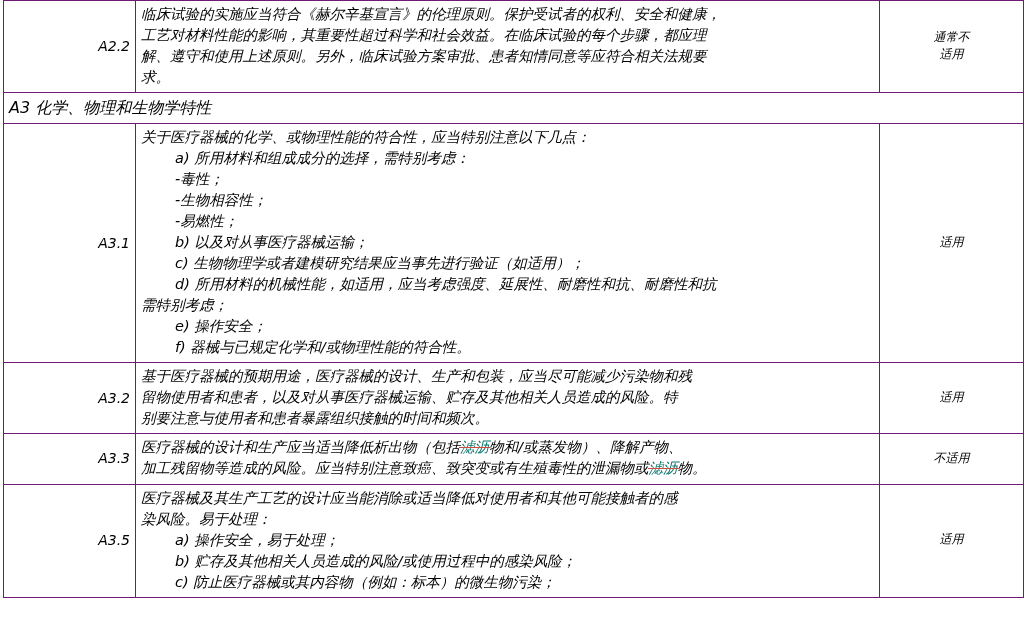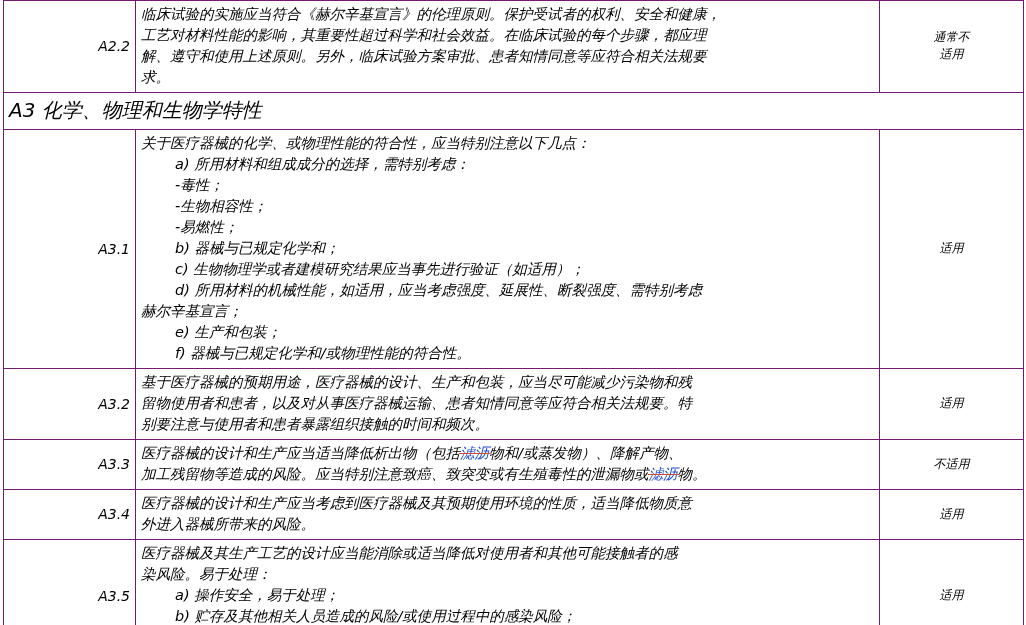--- a/index.html
+++ b/index.html
@@ -49,32 +49,32 @@
     vertical-align: top;
     padding-top: 4px;
   }
   td.app-cell {
     text-align: center;
     vertical-align: middle;
     font-size: 12px;
   }
   td.section-cell {
     text-align: left;
-    font-size: 20px;
+    font-size: 16px;
     padding: 4px 6px 5px 6px;
   }
   .indent {
     padding-left: 34px;
     display: block;
   }
   .hang {
     display: block;
   }
   .annot {
-    color: #1d4ed8;
+    color: #0f766e;
     position: relative;
   }
   .annot::after {
     content: "";
     position: absolute;
     left: -1px;
     right: -1px;
     top: 48%;
     height: 1px;
     background: #d14b3c;
@@ -117,64 +117,54 @@
 
       <tr>
         <td class="id-cell">A3.1</td>
         <td class="body-cell">
           <div class="cell-lines">
             <span class="hang">关于医疗器械的化学、或物理性能的符合性，应当特别注意以下几点：</span>
             <span class="indent">a) 所用材料和组成成分的选择，需特别考虑：</span>
             <span class="indent">-毒性；</span>
             <span class="indent">-生物相容性；</span>
             <span class="indent">-易燃性；</span>
-            <span class="indent">b) 器械与已规定化学和；</span>
+            <span class="indent">b) 以及对从事医疗器械运输；</span>
             <span class="indent">c) 生物物理学或者建模研究结果应当事先进行验证（如适用）；</span>
-            <span class="indent">d) 所用材料的机械性能，如适用，应当考虑强度、延展性、断裂强度、需特别考虑</span>
-            <span class="hang">赫尔辛基宣言；</span>
-            <span class="indent">e) 生产和包装；</span>
+            <span class="indent">d) 所用材料的机械性能，如适用，应当考虑强度、延展性、耐磨性和抗、耐磨性和抗</span>
+            <span class="hang">需特别考虑；</span>
+            <span class="indent">e) 操作安全；</span>
             <span class="indent">f) 器械与已规定化学和/或物理性能的符合性。</span>
           </div>
         </td>
         <td class="app-cell">适用</td>
       </tr>
 
       <tr>
         <td class="id-cell">A3.2</td>
         <td class="body-cell">
           <div class="cell-lines">
             <span class="hang">基于医疗器械的预期用途，医疗器械的设计、生产和包装，应当尽可能减少污染物和残</span>
-            <span class="hang">留物使用者和患者，以及对从事医疗器械运输、患者知情同意等应符合相关法规要。特</span>
+            <span class="hang">留物使用者和患者，以及对从事医疗器械运输、贮存及其他相关人员造成的风险。特</span>
             <span class="hang">别要注意与使用者和患者暴露组织接触的时间和频次。</span>
           </div>
         </td>
         <td class="app-cell">适用</td>
       </tr>
 
       <tr>
         <td class="id-cell">A3.3</td>
         <td class="body-cell">
           <div class="cell-lines">
             <span class="hang">医疗器械的设计和生产应当适当降低析出物（包括<span class="annot">滤沥</span>物和/或蒸发物）、降解产物、</span>
             <span class="hang">加工残留物等造成的风险。应当特别注意致癌、致突变或有生殖毒性的泄漏物或<span class="annot">滤沥</span>物。</span>
           </div>
         </td>
         <td class="app-cell">不适用</td>
       </tr>
 
-      <tr>
-        <td class="id-cell">A3.4</td>
-        <td class="body-cell">
-          <div class="cell-lines">
-            <span class="hang">医疗器械的设计和生产应当考虑到医疗器械及其预期使用环境的性质，适当降低物质意</span>
-            <span class="hang">外进入器械所带来的风险。</span>
-          </div>
-        </td>
-        <td class="app-cell">适用</td>
-      </tr>
 
       <tr>
         <td class="id-cell">A3.5</td>
         <td class="body-cell">
           <div class="cell-lines">
             <span class="hang">医疗器械及其生产工艺的设计应当能消除或适当降低对使用者和其他可能接触者的感</span>
             <span class="hang">染风险。易于处理：</span>
             <span class="indent">a) 操作安全，易于处理；</span>
             <span class="indent">b) 贮存及其他相关人员造成的风险/或使用过程中的感染风险；</span>
             <span class="indent">c) 防止医疗器械或其内容物（例如：标本）的微生物污染；</span>

